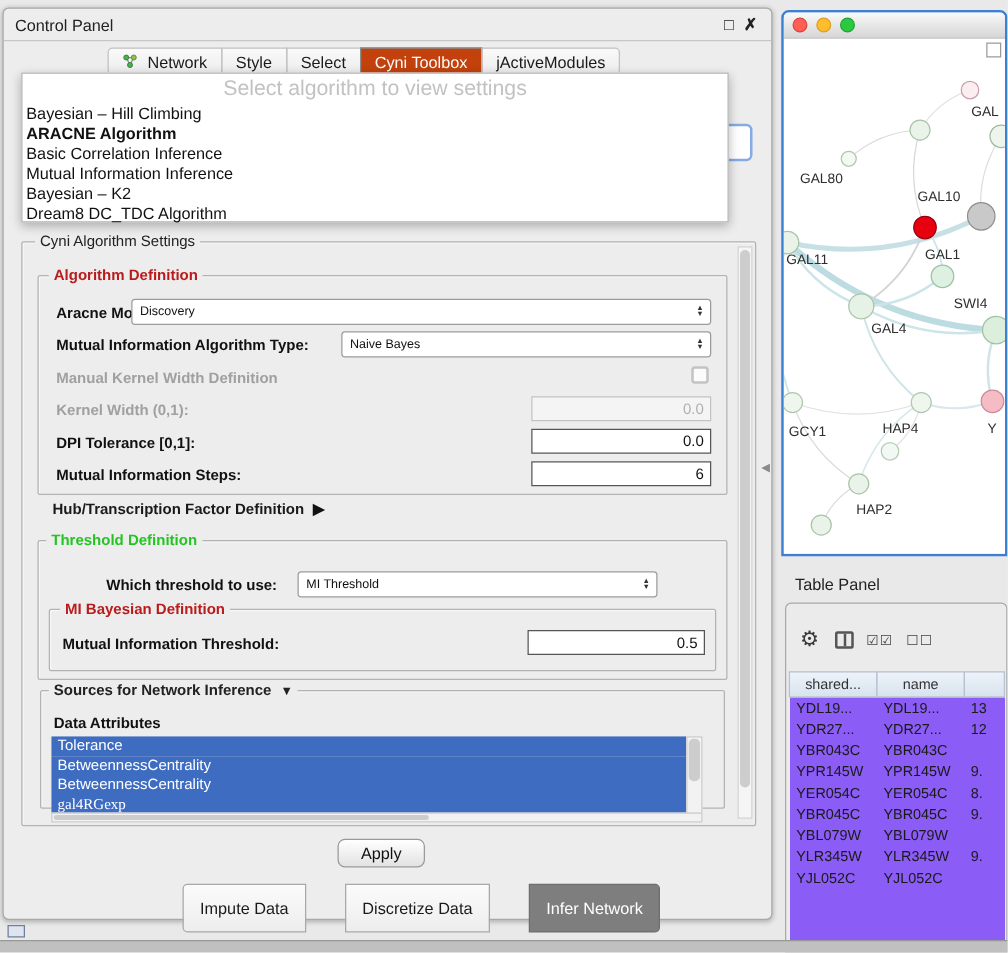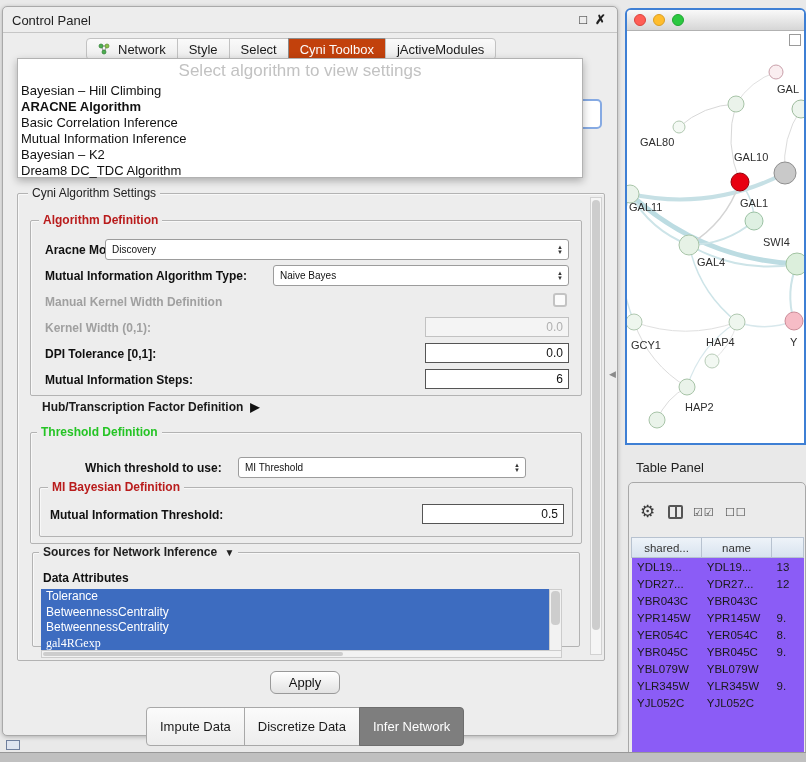--- a/index.html
+++ b/index.html
@@ -84,21 +84,21 @@
     background:#f2f2f2; border:1px solid #ccc; }
   .list-vscroll .thumb { position:absolute; left:1px; top:1px; width:9px; height:34px;
     background:#cdcdcd; border-radius:4px; }
   .list-hscroll { position:absolute; left:8px; top:97px; width:521px; height:8px;
     background:#f2f2f2; border:1px solid #ccc; }
   .list-hscroll .thumb { position:absolute; left:1px; top:1px; height:4px; width:300px;
     background:#cdcdcd; border-radius:3px; }
   .apply-btn { position:absolute; left:267px; top:664px; width:70px; height:23px;
     background:linear-gradient(#ffffff,#e2e2e2); border:1px solid #999; border-radius:6px;
     font-size:13px; font-family:"Liberation Sans",sans-serif; color:#111; }
-  .bottom-tabs { position:absolute; left:144px; top:700px; display:flex; height:39px; }
+  .bottom-tabs { position:absolute; left:144px; top:700px; display:flex; height:39px;gap:32px; }
   .b-tab { display:flex; align-items:center; padding:0 13px; font-size:13px;
     background:linear-gradient(#fbfbfb,#ededed); border:1px solid #a8a8a8; margin-left:-1px;
     color:#1a1a1a; white-space:nowrap; }
   .b-tab:first-child { border-radius:4px 0 0 4px; }
   .b-tab:last-child { border-radius:0 4px 4px 0; }
   .b-tab.active { background:#7e7e7e; color:#fff; border-color:#6e6e6e; }
   .panel-collapse { position:absolute; left:606px; top:362px; font-size:9px; color:#8a8a8a; }
   
   .network-window { position:absolute; left:625px; top:8px; width:181px; height:437px;
     border:2px solid #3e7fd4; border-radius:6px 6px 0 0; overflow:hidden; background:#fff; }

